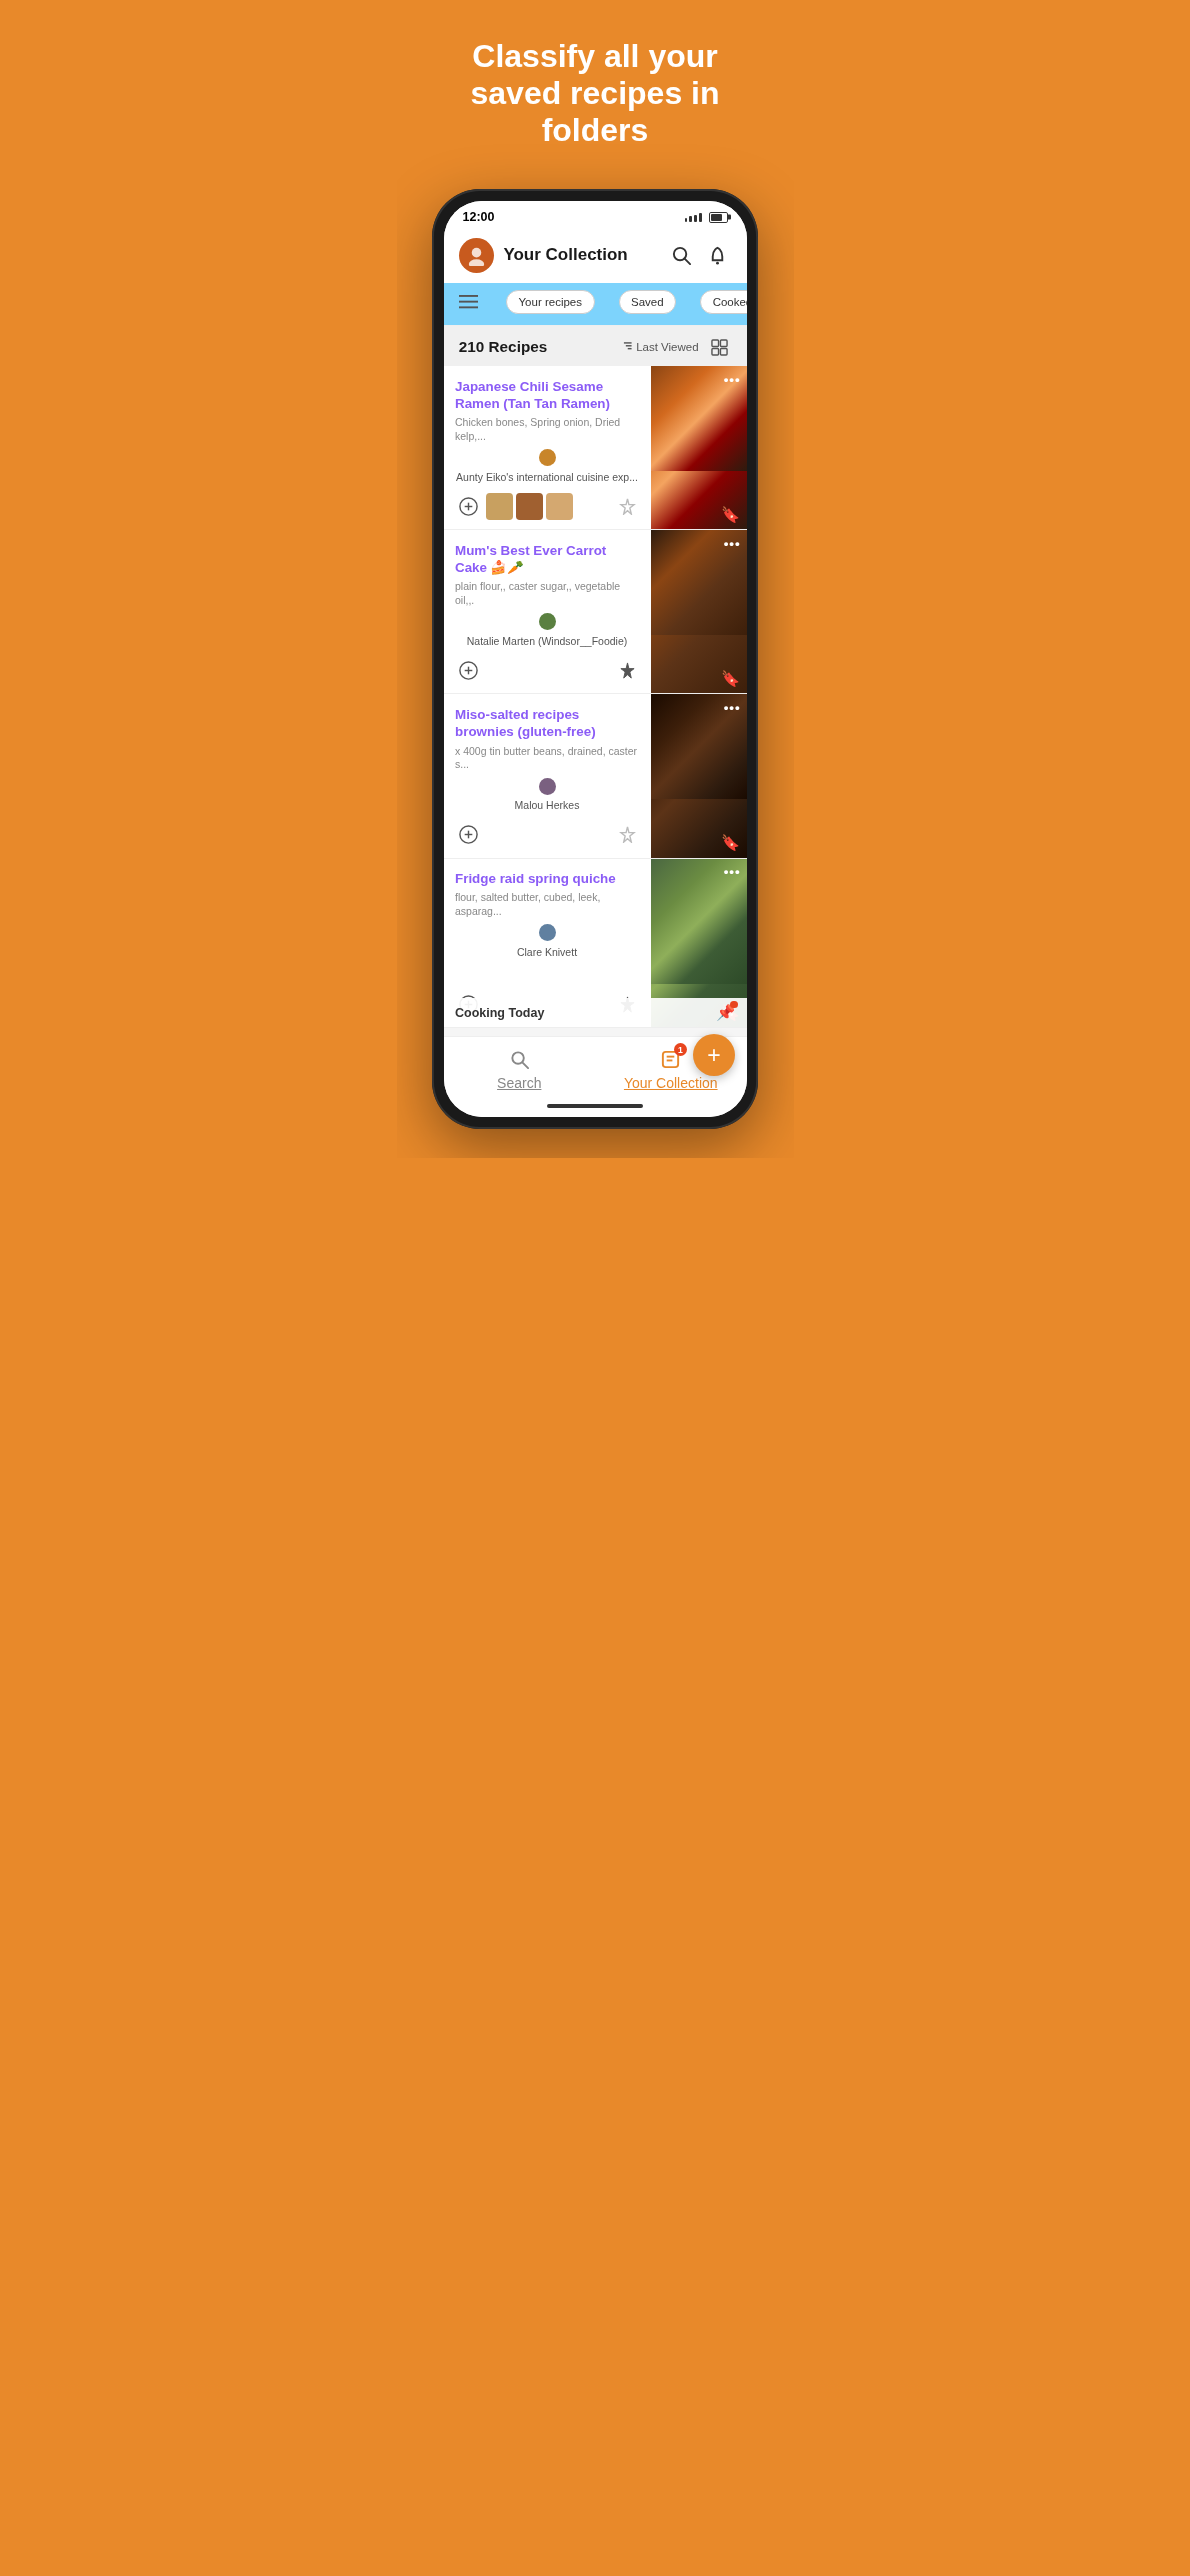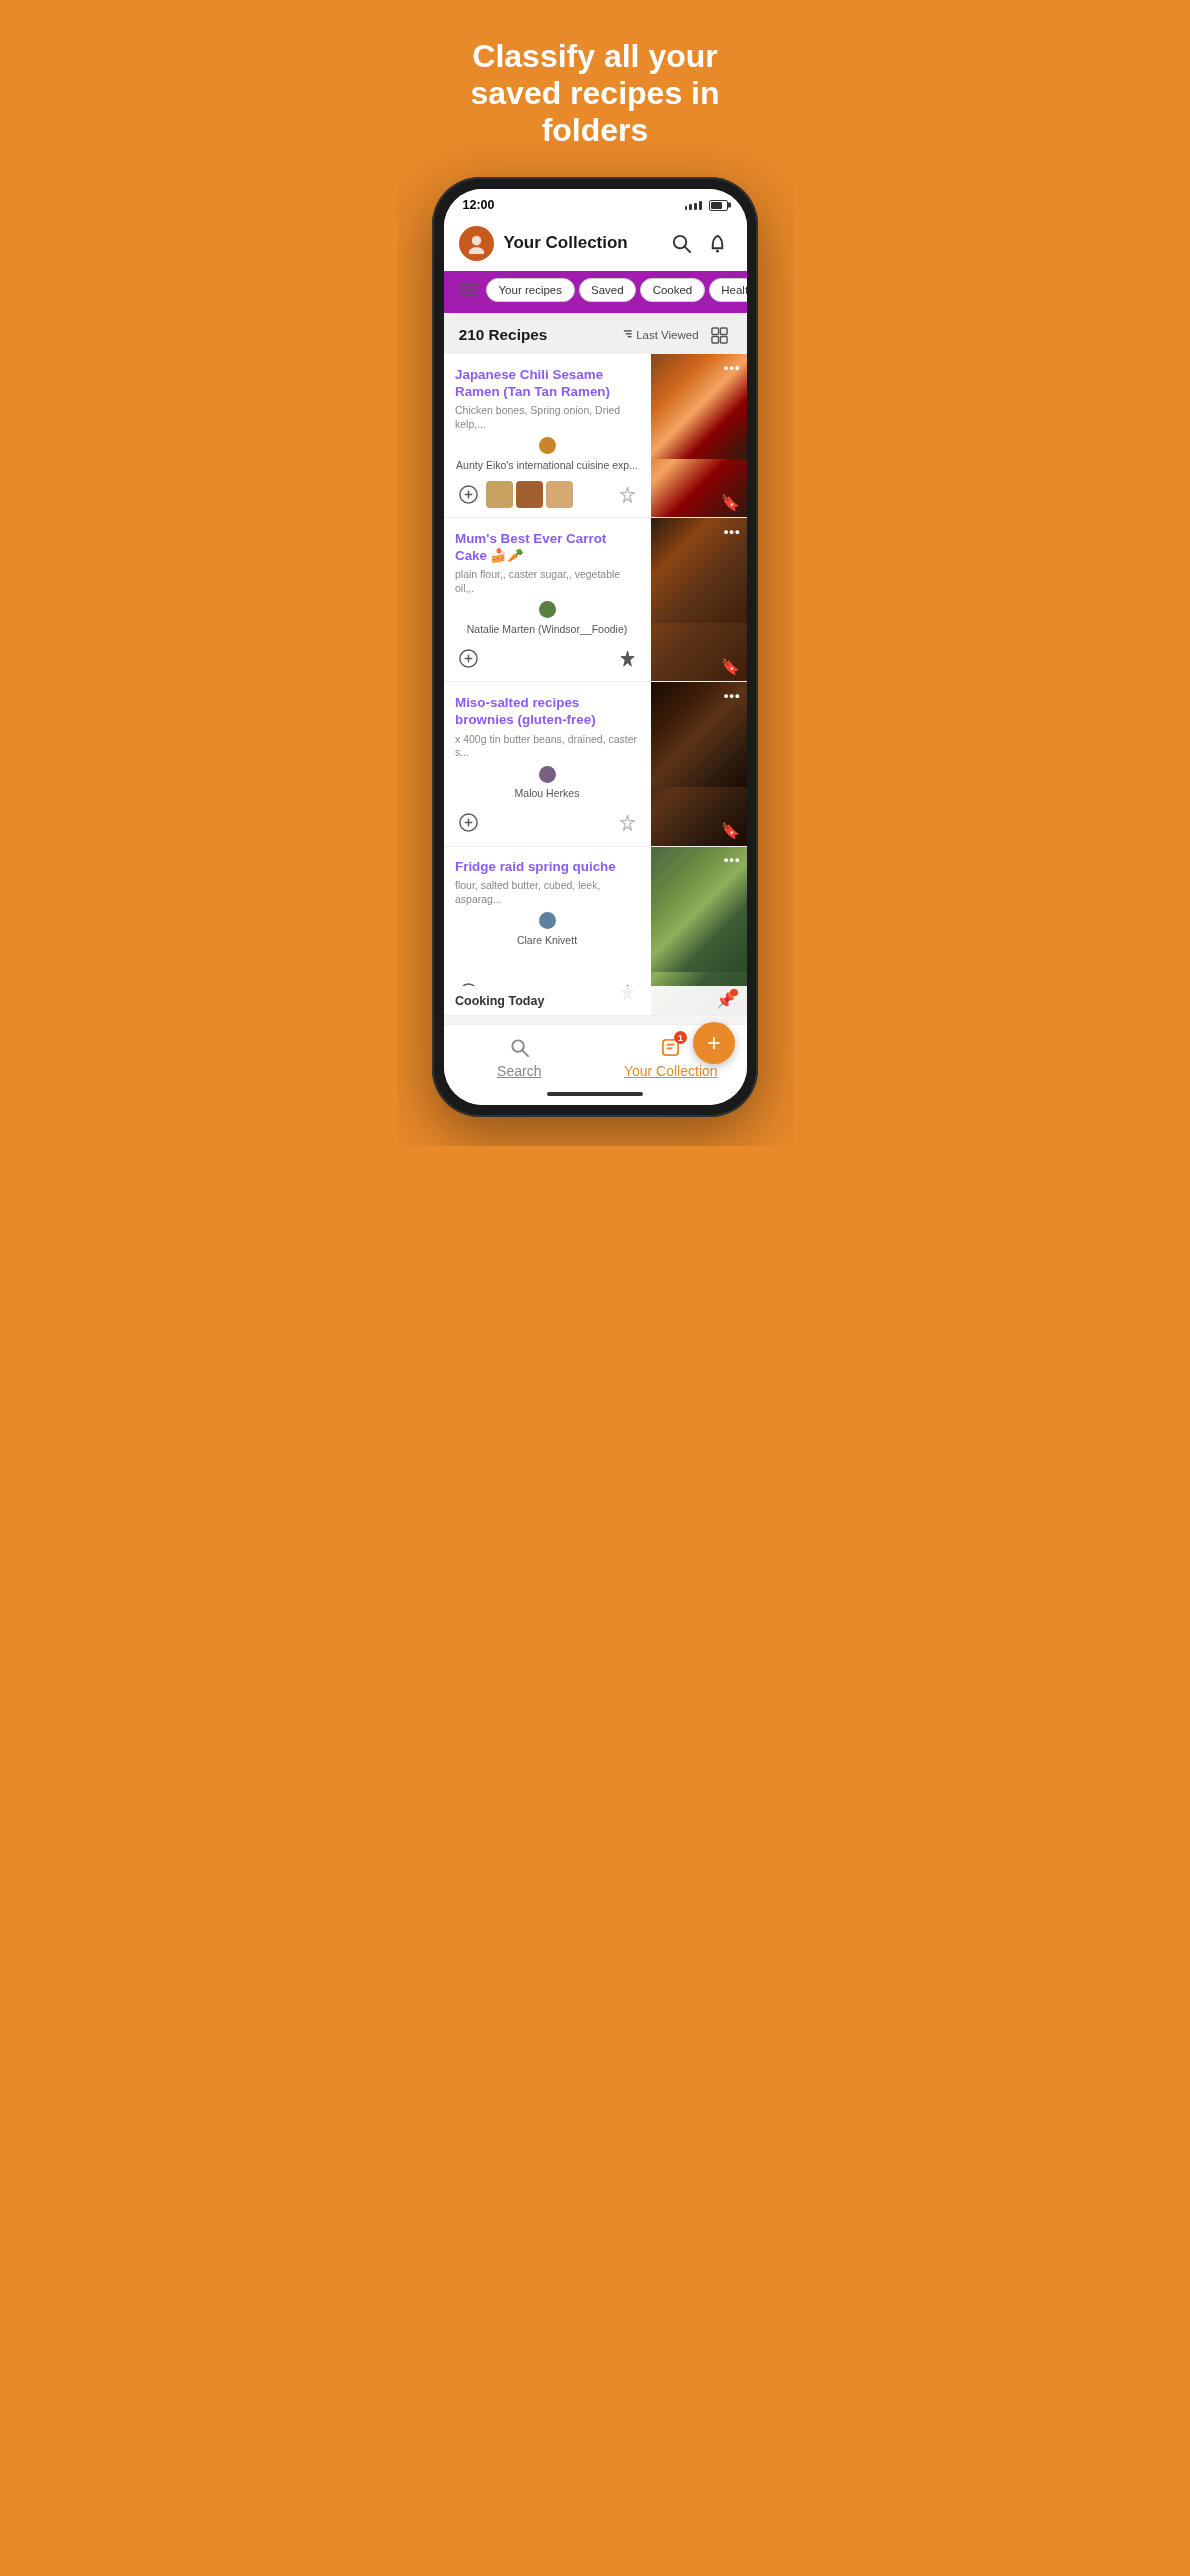--- a/index.html
+++ b/index.html
@@ -19,20 +19,21 @@
       font-size: 32px;
       font-weight: 800;
       line-height: 1.15;
       padding: 38px 29px 29px;
     }
 
     .phone-wrapper {
       display: flex;
       justify-content: center;
       padding: 0 9.6px 29px;
+      margin-top: 12px;
     }
 
     .phone-outer {
       background: #1a1a1a;
       border-radius: 48px;
       padding: 11.5px;
       box-shadow: 0 19px 58px rgba(0,0,0,0.4), inset 0 0 0 1.9px #333;
       width: 326px;
     }
 
@@ -133,25 +134,25 @@
     .header-icon {
       width: 27px;
       height: 27px;
       display: flex;
       align-items: center;
       justify-content: center;
       cursor: pointer;
     }
 
     .filter-bar {
-      background: #a21caf;
+      background: #7dd3fc;
       display: flex;
       align-items: center;
       padding: 5.8px 11.5px 9.6px;
-      gap: 4px;
+      gap: 24px;
       overflow-x: auto;
       scrollbar-width: none;
       border-bottom: 1px solid #eee;
     }
 
     .filter-bar::-webkit-scrollbar { display: none; }
 
     .filter-menu-icon {
       width: 27px;
       height: 27px;

